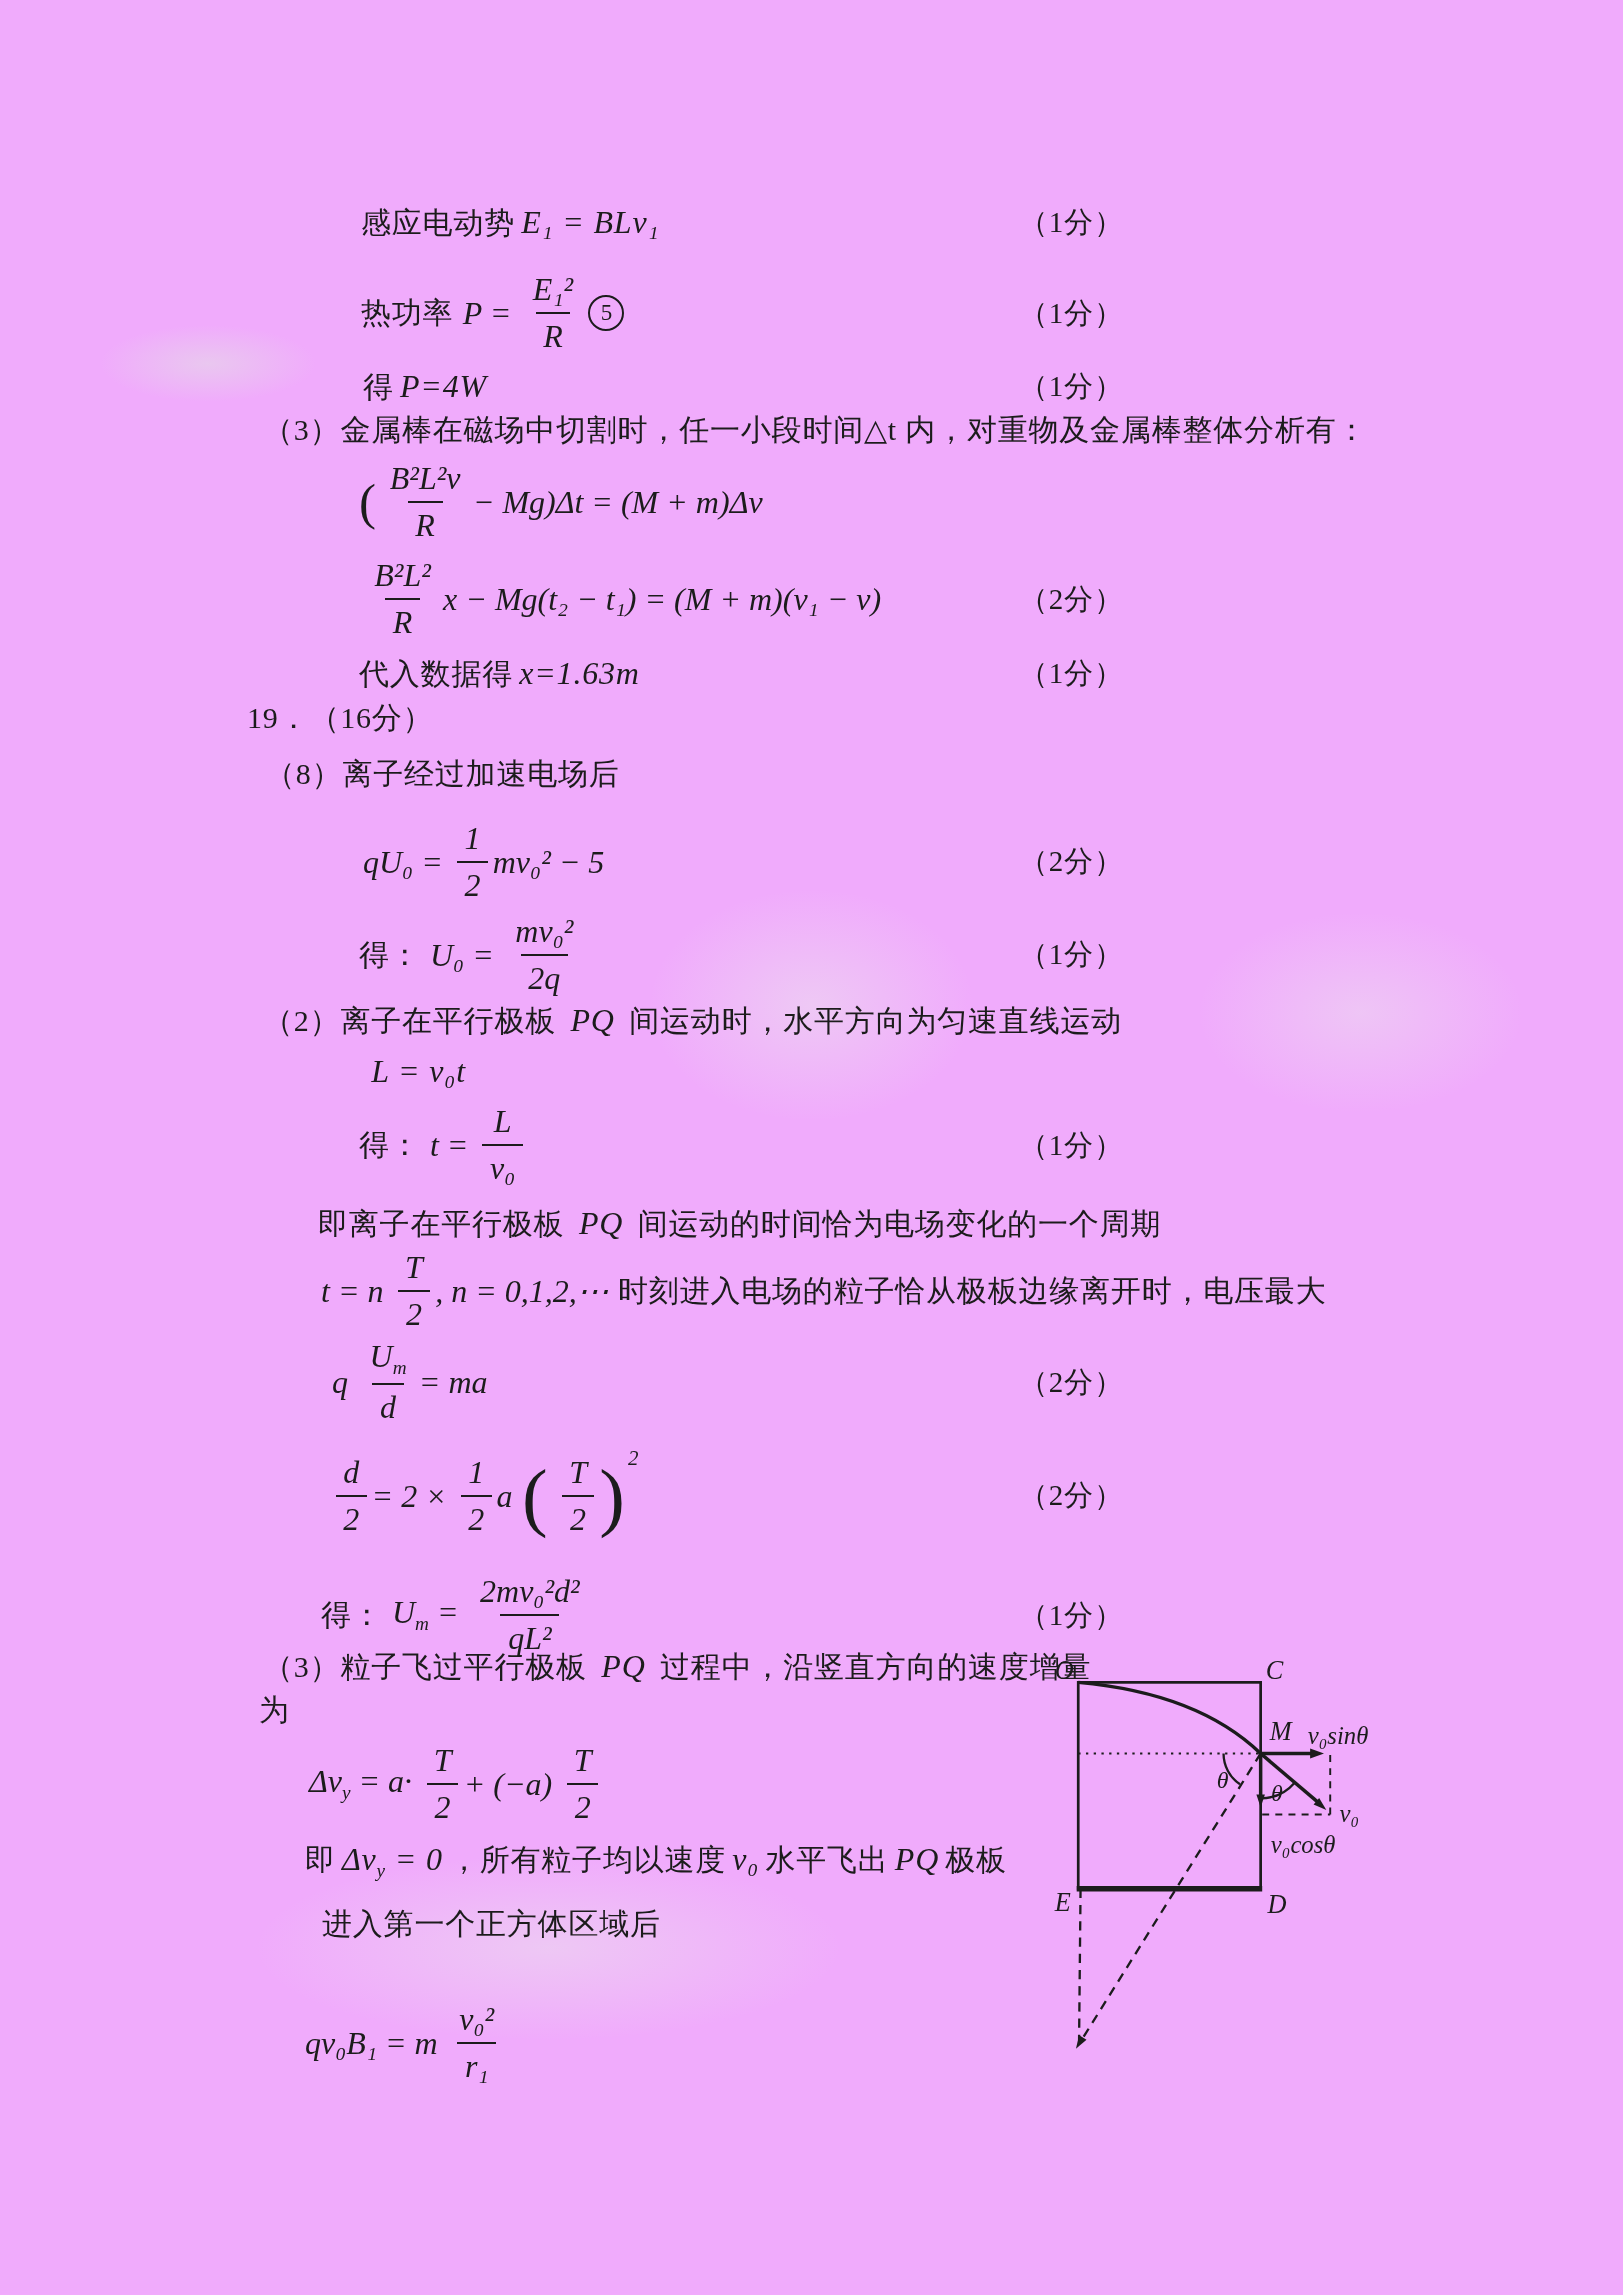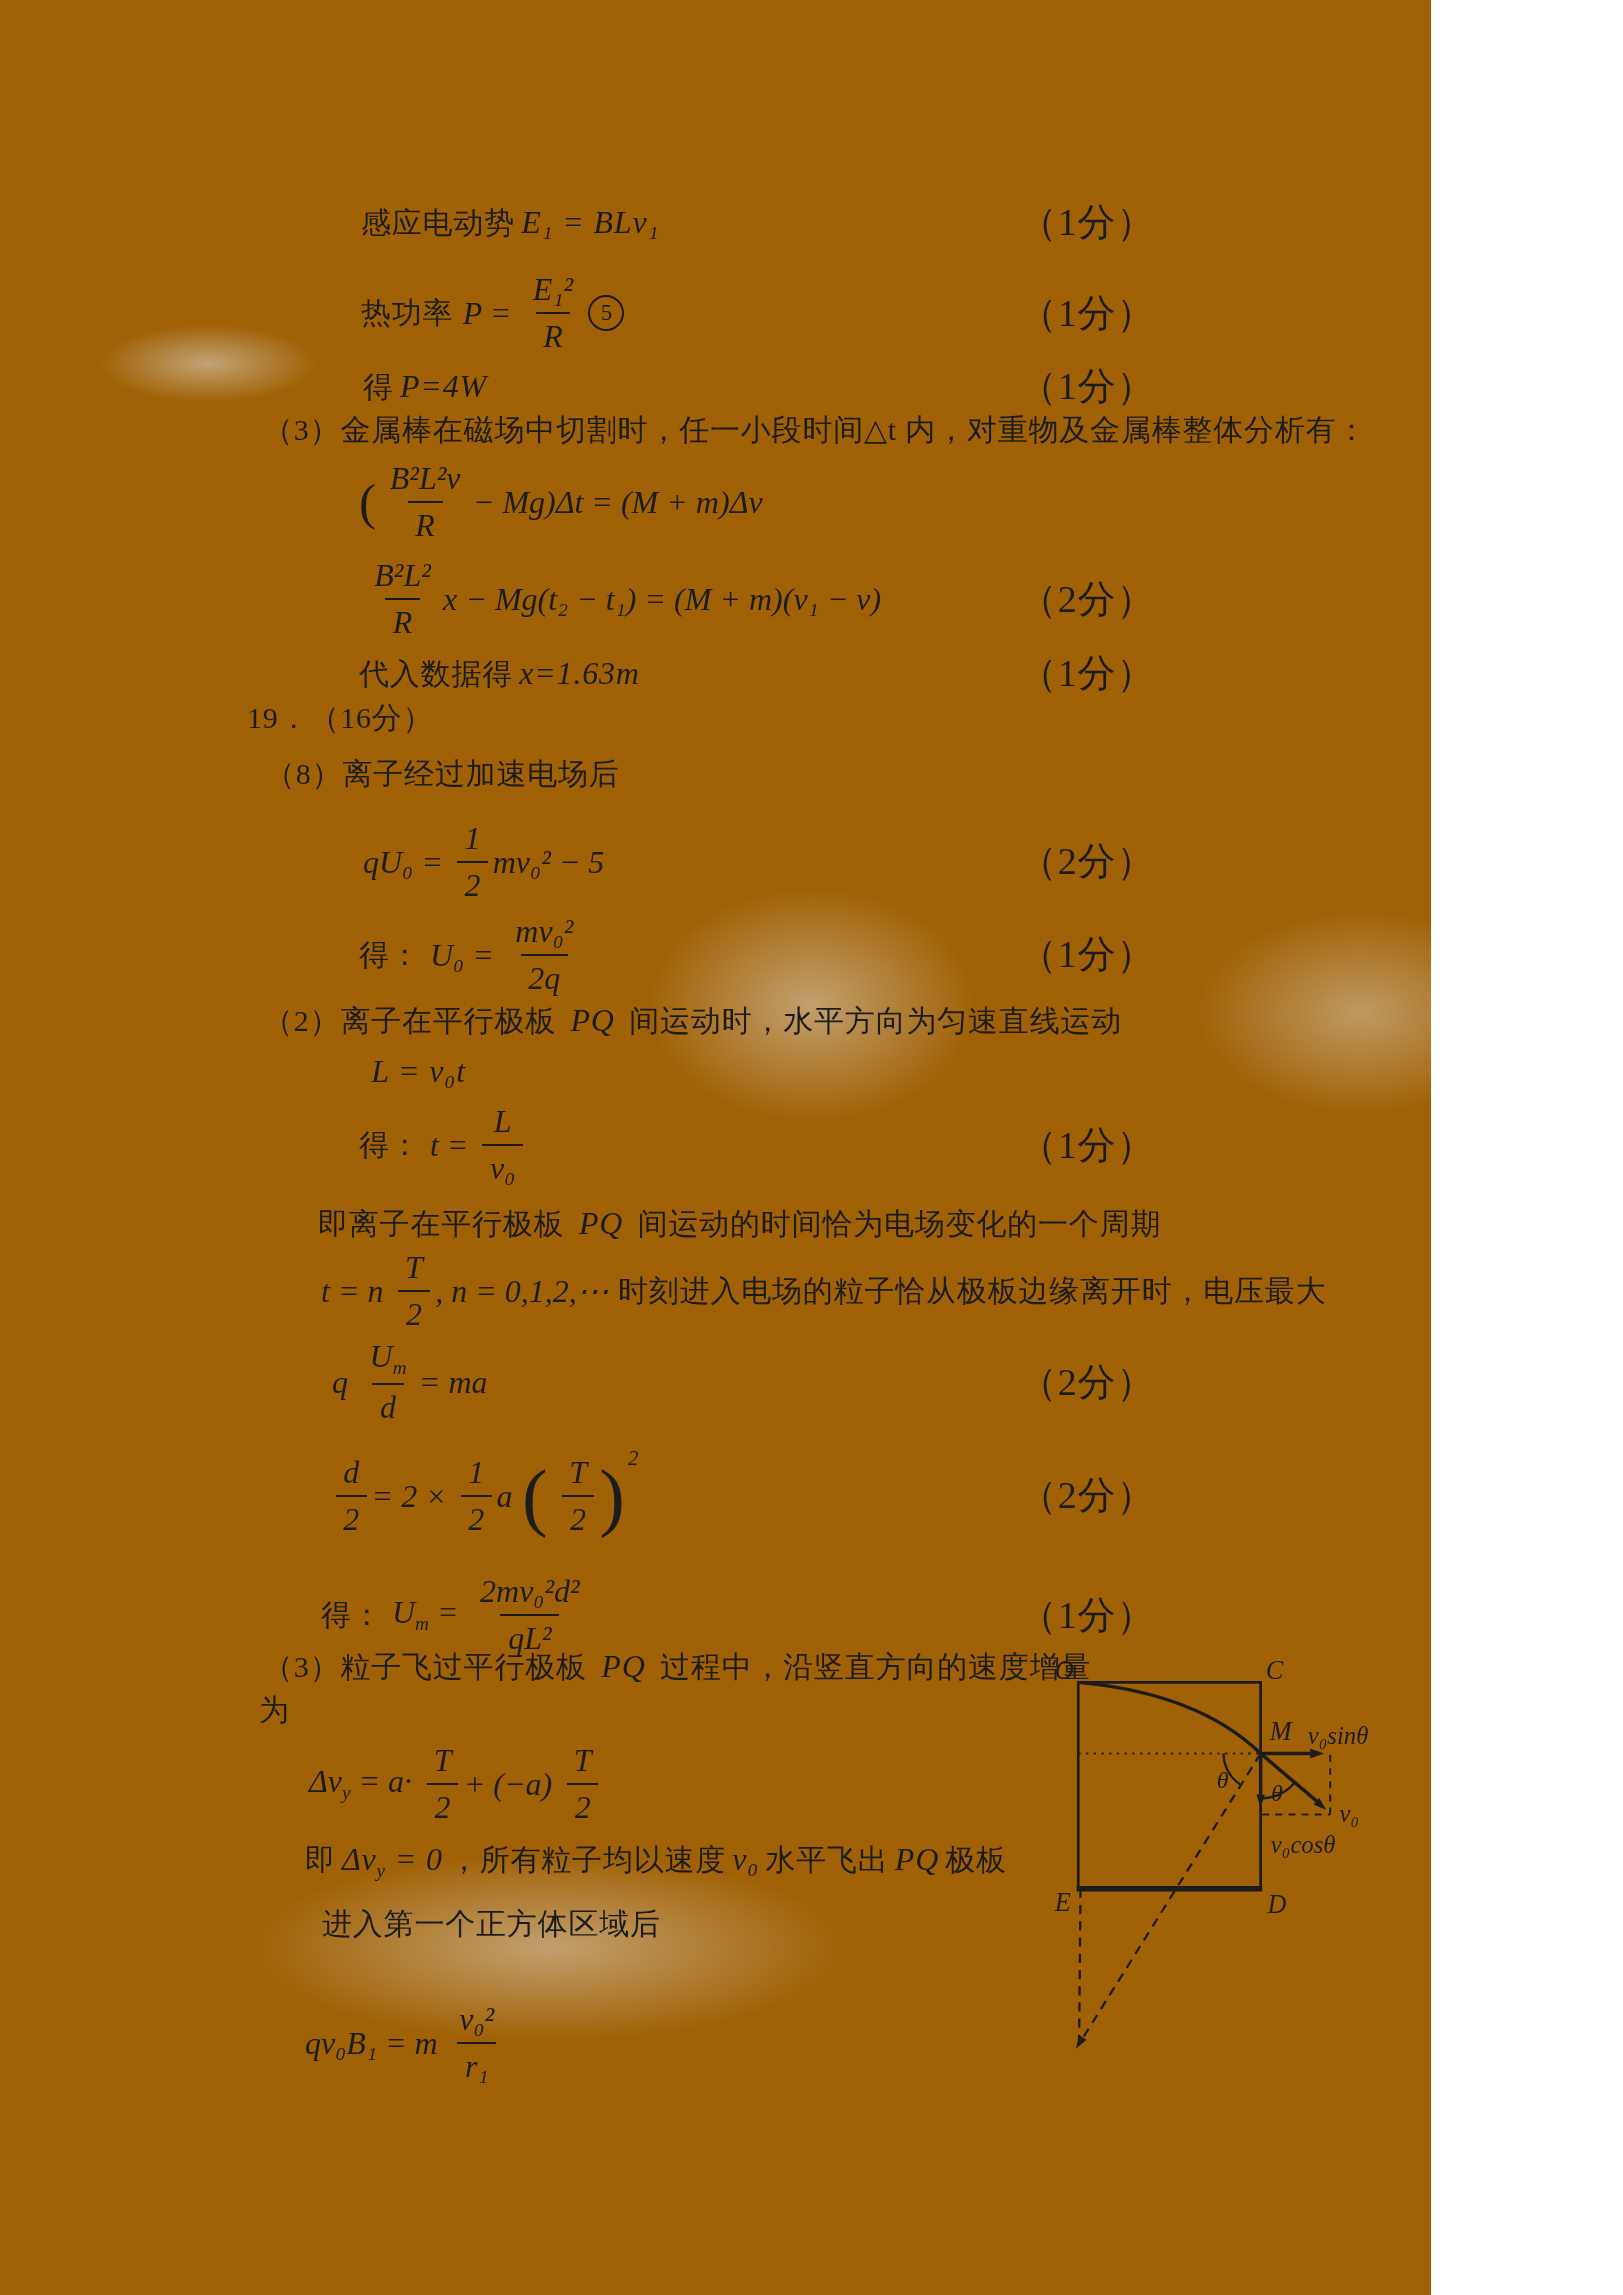--- a/index.html
+++ b/index.html
@@ -1,30 +1,30 @@
 <!DOCTYPE html>
 <html style="font-size:12.4px"><head>
 <meta charset="utf-8">
 <style>
   html,body{margin:0;padding:0;background:#fff;}
-  #page{position:relative;width:1431px;height:2295px;background:#a16207;color:#1c1c1c;
+  #page{position:relative;width:1623px;height:2295px;background:#f0abfc;color:#1c1c1c;
         font-family:"Liberation Serif","DejaVu Serif",serif;overflow:hidden;}
   .row{position:absolute;white-space:nowrap;}
   .trow{font-size:30px;letter-spacing:0.8px;line-height:40px;}
   .frow{display:flex;align-items:center;height:116px;font-size:32px;}
   .frow>*{margin-right:9.3px;}
   .tall{height:124px;}
   .cjk{font-style:normal;font-size:30px;letter-spacing:0.8px;}
   .mi{font-style:italic;}
   .trow .mi{margin:0 6.2px;font-size:32px;}
   .frac{display:inline-flex;flex-direction:column;align-items:center;font-style:italic;margin:0 4.6px;line-height:1.15;text-align:right;}
   .frac .num{padding:0 7.7px 3.9px;}
   .frac .den{border-top:2.3px solid #1c1c1c;padding:3.9px 7.7px 0;}
   sub{font-size:0.6em;}
-  .score{position:absolute;left:1019px;font-size:38px;letter-spacing:0.8px;line-height:39px;}
+  .score{position:absolute;left:1019px;font-size:29px;letter-spacing:0.8px;line-height:39px;}
   .circ{display:inline-flex;align-items:center;justify-content:center;min-width:32px;height:32px;
         border:2.3px solid #1c1c1c;border-radius:50%;font-size:23px;font-style:normal;margin-left:3.1px;}
   .medp{font-size:51px;font-style:normal;line-height:1;margin-right:1.5px;}
   .bigp{font-size:77px;font-style:normal;font-weight:300;line-height:1;}
   .psup{font-size:21px;font-style:italic;align-self:flex-start;margin:12.4px 0 0 -6.2px;}
   .blob{position:absolute;border-radius:50%;pointer-events:none;}
   svg text{font-family:"Liberation Serif","DejaVu Serif",serif;font-style:italic;fill:#1c1c1c;}
 </style>
 </head>
 <body>

